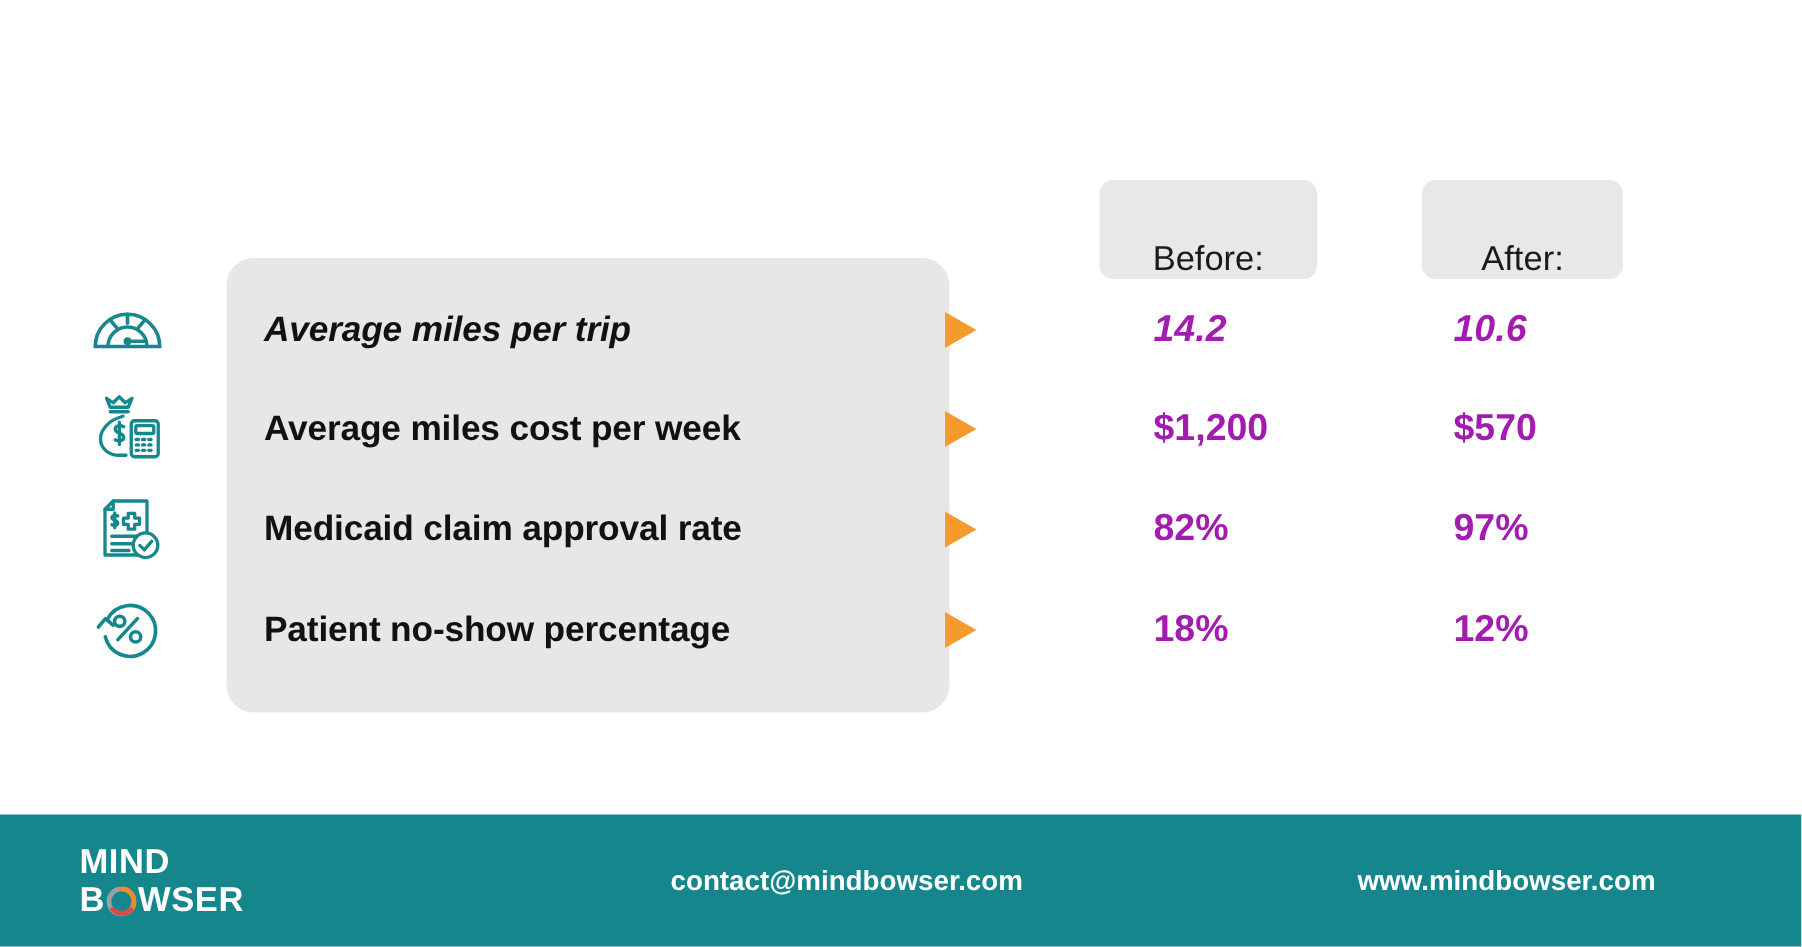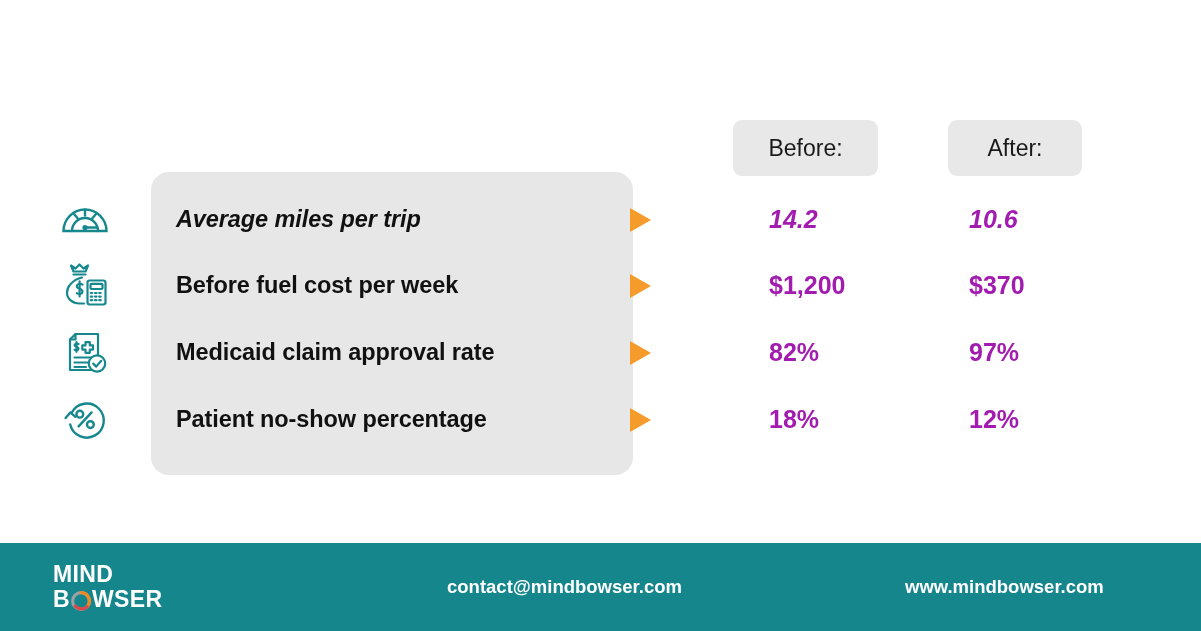--- a/index.html
+++ b/index.html
@@ -30,23 +30,23 @@
     font-weight: bold;
     color: #111111;
     letter-spacing: -0.2px;
   }
 
   
   .pill {
     position: absolute;
     background: #e8e8e8;
     border-radius: 9px;
-    height: 56px;
-    display: flex;
-    align-items: center;
+    height: 66px;
+    display: flex;
+    align-items: flex-end;
     justify-content: center;
     font-size: 23px;
     color: #1a1a1a;
   }
   .pill-before { left: 733px; top: 120px; width: 145px; }
   .pill-after  { left: 948px; top: 120px; width: 134px; }
 
   
   .panel {
     position: absolute;
@@ -232,24 +232,24 @@
         <line x1="37" y1="35" x2="38.5" y2="35"></line>
         <line x1="41.2" y1="35" x2="42.7" y2="35"></line>
         <line x1="32.8" y1="38.6" x2="34.3" y2="38.6"></line>
         <line x1="37" y1="38.6" x2="38.5" y2="38.6"></line>
         <line x1="41.2" y1="38.6" x2="42.7" y2="38.6"></line>
         <line x1="32.8" y1="42.2" x2="34.3" y2="42.2"></line>
         <line x1="37" y1="42.2" x2="38.5" y2="42.2"></line>
         <line x1="41.2" y1="42.2" x2="42.7" y2="42.2"></line>
       </svg>
     </div>
-    <div class="row-label">Before fuel cost per week</div>
+    <div class="row-label">Average miles cost per week</div>
     <div class="row-arrow"></div>
     <div class="row-before">$1,200</div>
-    <div class="row-after">$370</div>
+    <div class="row-after">$570</div>
   </div>
 
   <div class="row row-2">
     <div class="row-icon">
       <svg width="54" height="54" viewBox="0 0 54 54" fill="none" stroke="#16888D" stroke-width="2.2" stroke-linecap="round" stroke-linejoin="round">
         <path d="M12 14.5 L17.5 9 L40 9 L40 45 L12 45 Z"></path>
         <path d="M17.5 9 L17.5 14.5 L12 14.5"></path>
         <path d="M20.5 19 C18.8 18.2 16.6 18.6 16.6 20.2 C16.6 22 20.5 21.7 20.5 23.6 C20.5 25.2 18.3 25.6 16.6 24.8"></path>
         <line x1="18.5" y1="17" x2="18.5" y2="26.8"></line>
         <path d="M27.5 17.2 L31.8 17.2 L31.8 20.4 L35 20.4 L35 24.6 L31.8 24.6 L31.8 27.8 L27.5 27.8 L27.5 24.6 L24.3 24.6 L24.3 20.4 L27.5 20.4 Z"></path>

